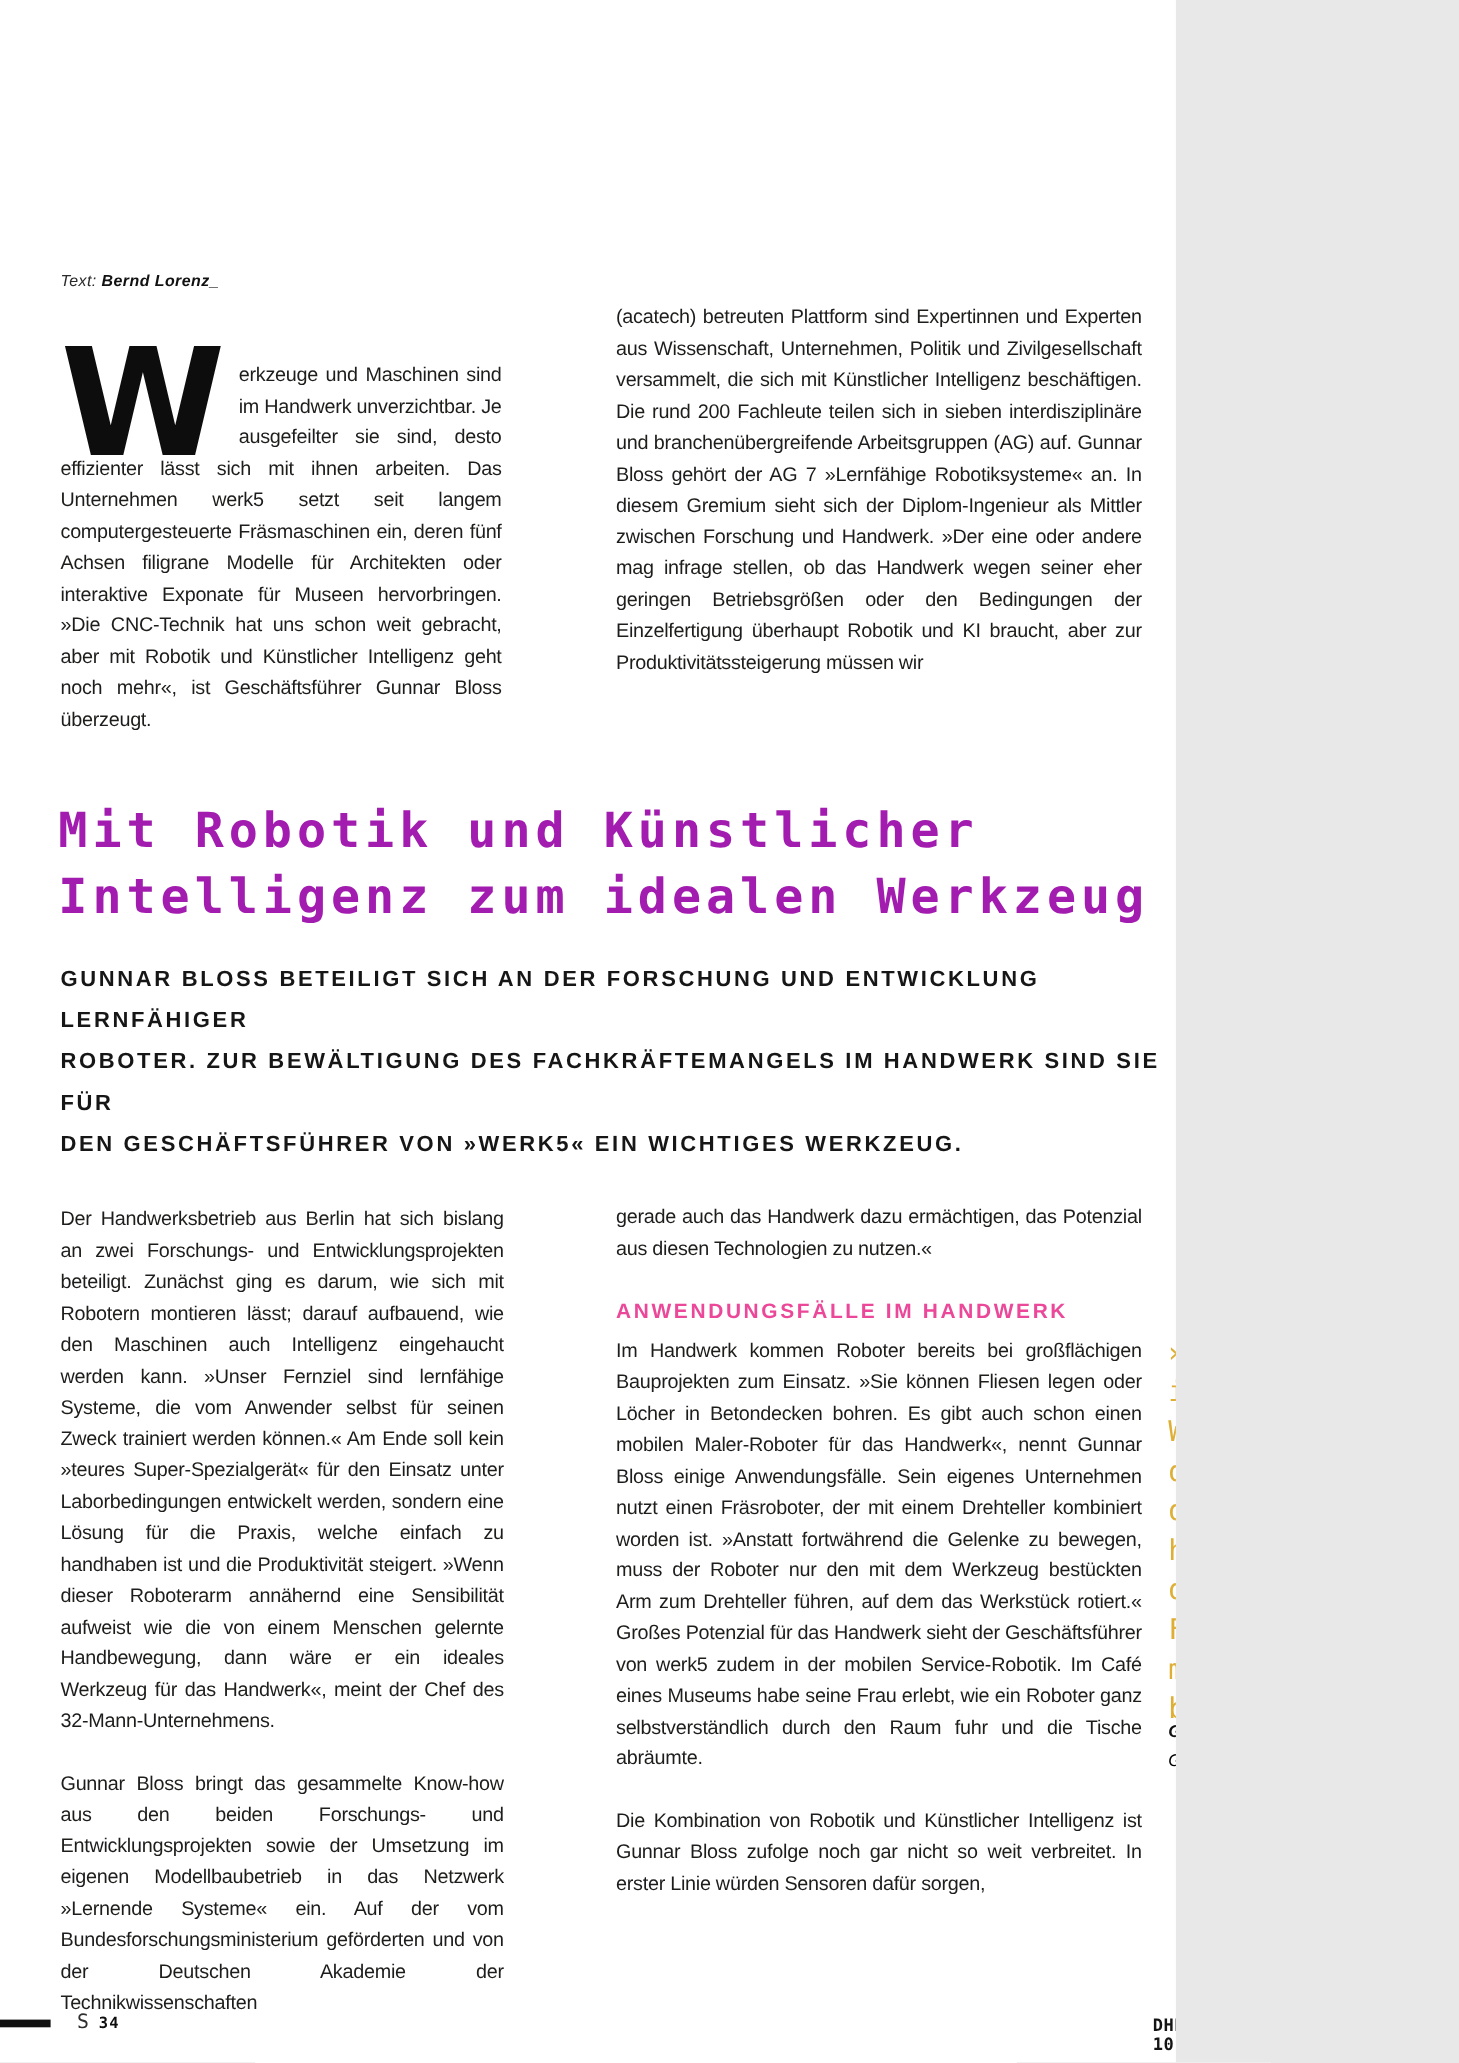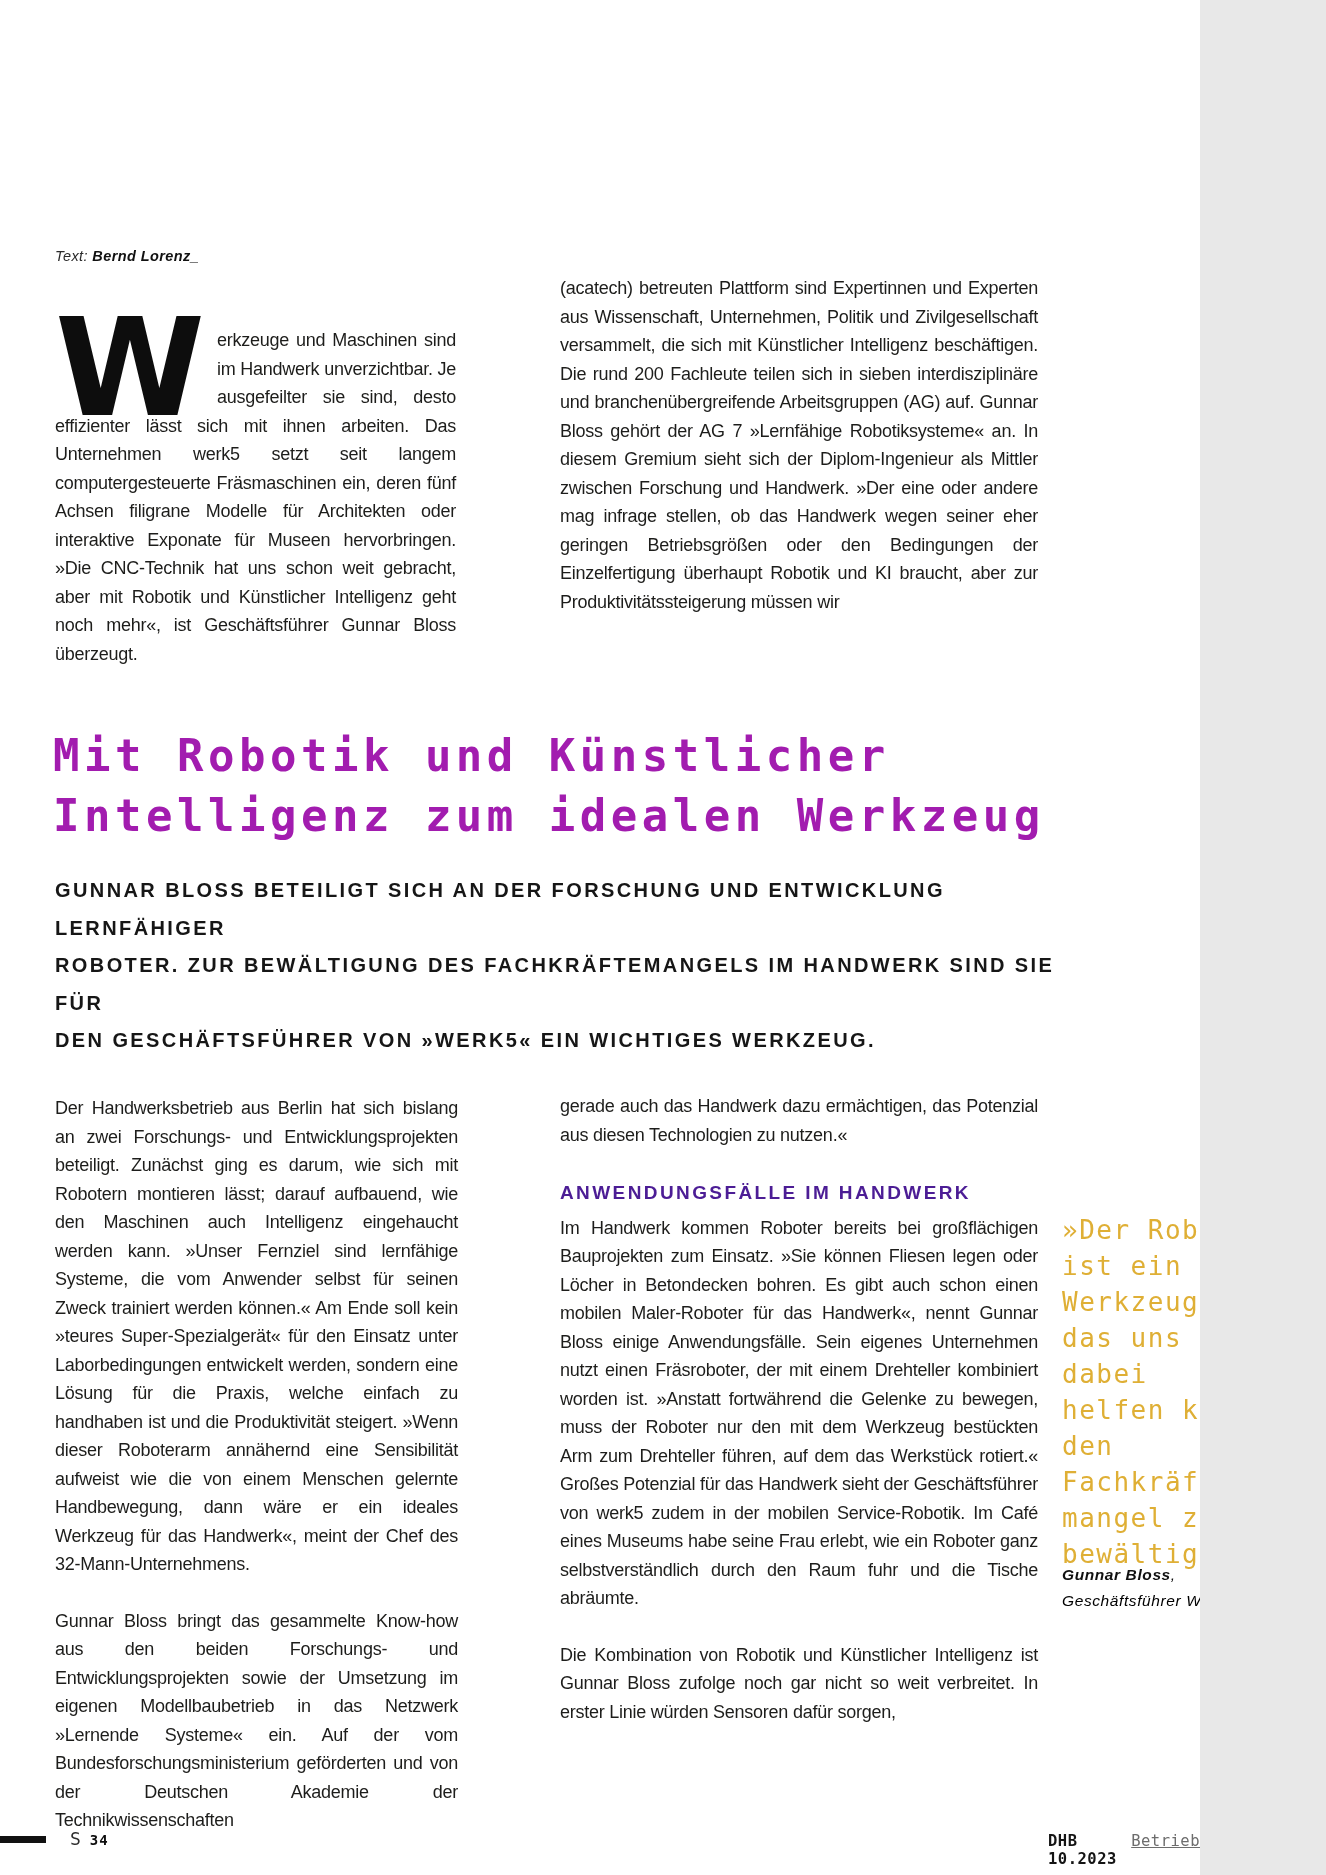--- a/index.html
+++ b/index.html
@@ -1,18 +1,18 @@
 <!DOCTYPE html>
 <html lang="de"><head>
 <meta charset="utf-8">
 <style>
   html,body{margin:0;padding:0;background:#e8e8e8;}
   .page{
     position:relative;
-    width:1200px;height:1875px;
+    width:1069px;height:1875px;
     background:#ffffff;
     overflow:hidden;
     font-family:"Liberation Sans",sans-serif;
     color:#1d1d1b;
   }
   
   .byline{
     position:absolute;left:55px;top:248px;
     font-size:14.5px;font-style:italic;letter-spacing:.4px;
   }
@@ -49,21 +49,21 @@
     font-weight:700;font-size:20px;line-height:37.5px;
     letter-spacing:2.4px;color:#161616;
   }
   
   .col-b1{position:absolute;left:55px;top:1094px;width:403px;}
   .col-b2{position:absolute;left:560px;top:1092px;width:478px;}
   .bodytxt p{margin:0 0 28px 0;}
   .bodytxt p:last-child{margin-bottom:0;}
   .subhead{
     font-weight:700;font-size:19px;letter-spacing:2.4px;
-    margin:30px 0 6px 0;text-align:left;color:#4c1d95;
+    margin:30px 0 6px 0;text-align:left;color:#ec4899;
     white-space:nowrap;
   }
   
   .pullquote{
     position:absolute;left:1062px;top:1212px;width:262px;
     font-family:"DejaVu Sans Mono","Liberation Mono",monospace;
     font-size:26px;line-height:36px;letter-spacing:1.5px;
     white-space:pre-line;
   }
   .q-attrib{

